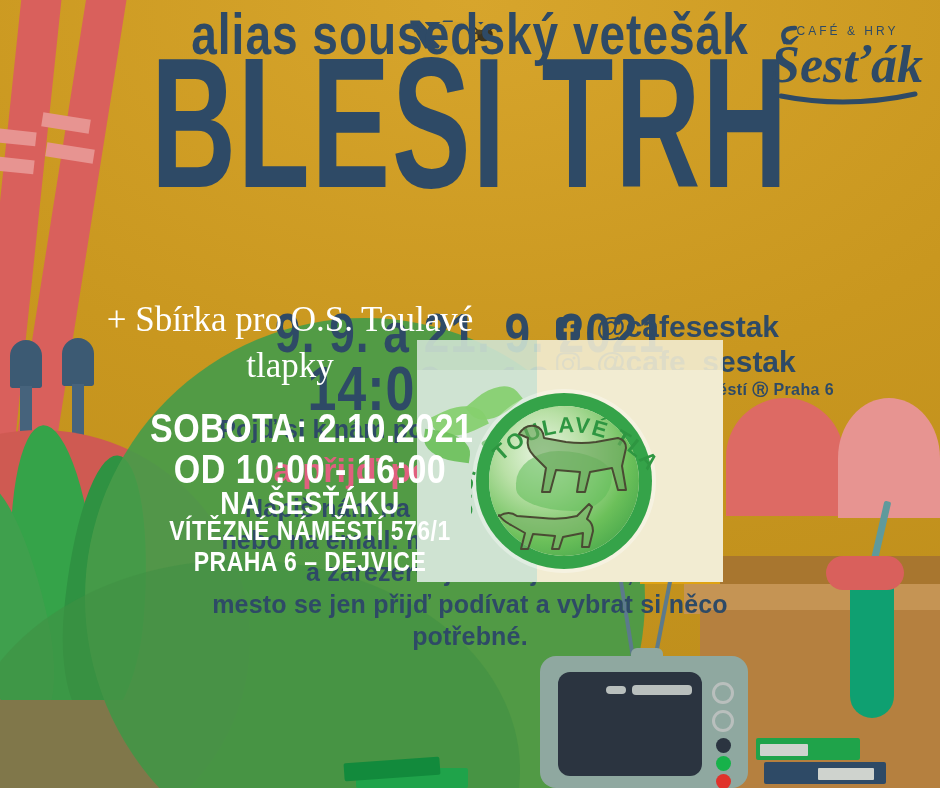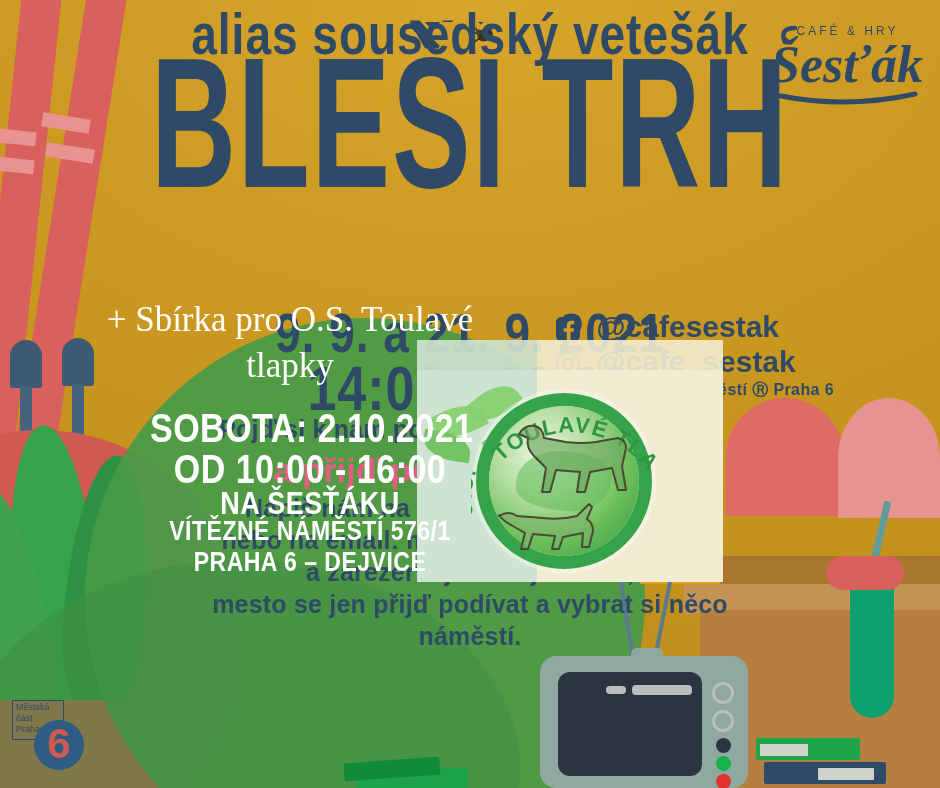--- a/index.html
+++ b/index.html
@@ -360,21 +360,21 @@
   <div class="orig" id="orig-time">14:00 - 19:00</div>
 
   <div class="orig" id="orig-body">
     <span>Pojď si k nám posedět,</span>
     <span class="hl-pink-big">vyklidit sklep</span><br>
     <span class="hl-pink-big">a přijď podpořit Šesťák!</span><br>
     <span>Napiš nám na číslo +420 607 557 646,</span><br>
     <span>nebo na email: mesto.sestak@seznam.cz</span><br>
     <span>a zarezervuj si svoje místo,</span><br>
     <span>mesto se jen přijď podívat a vybrat si něco</span><br>
-    <span>náměstí.</span>
+    <span>potřebné.</span>
   </div>
 
   <div class="social" id="soc-fb">
     <svg class="sicon" width="24" height="24" viewBox="0 0 24 24">
       <rect x="0" y="0" width="24" height="24" rx="5" fill="#2e4a66"></rect>
       <path d="M14.5 24V14.8h3.1l.47-3.6H14.5V8.9c0-1.04.29-1.75 1.78-1.75h1.9V3.93c-.33-.04-1.46-.14-2.77-.14-2.74 0-4.62 1.67-4.62 4.75v2.65H7.67v3.6h3.12V24z" fill="#d2a029"></path>
     </svg>
     <span>@cafesestak</span>
   </div>
 
@@ -439,23 +439,14 @@
     <span>+ Sbírka pro O.S. Toulavé</span><br>
     <span>tlapky</span>
   </div>
 
   <div class="ov" id="ov-date">SOBOTA: 2.10.2021</div>
   <div class="ov" id="ov-time">OD 10:00 - 16:00</div>
   <div class="ov" id="ov-place">NA ŠESŤÁKU</div>
   <div class="ov" id="ov-addr">VÍTĚZNÉ NÁMĚSTÍ 576/1</div>
   <div class="ov" id="ov-city">PRAHA 6 – DEJVICE</div>
 
-  <div id="praha6">
-    <div class="frame"></div>
-    <div class="ptxt">
-      <div>Městská</div>
-      <div>část</div>
-      <div>Praha</div>
-    </div>
-    <div class="six">6</div>
-  </div>
 
 </div>
 
 </body></html>

